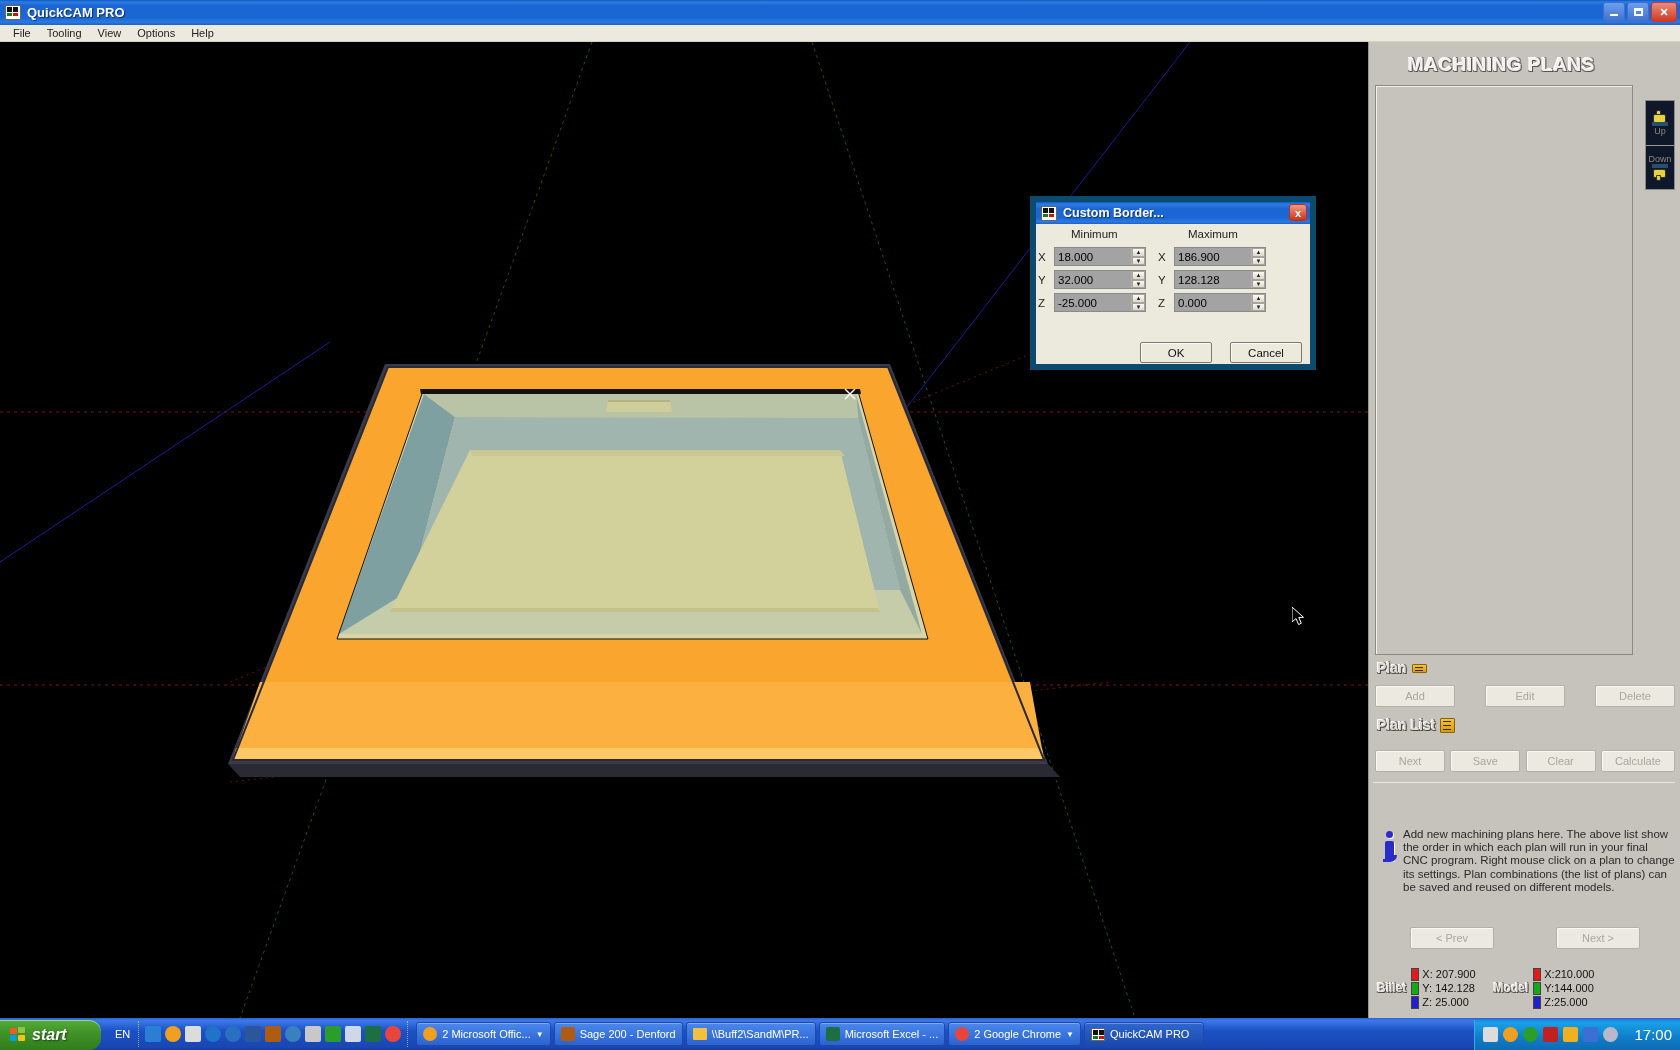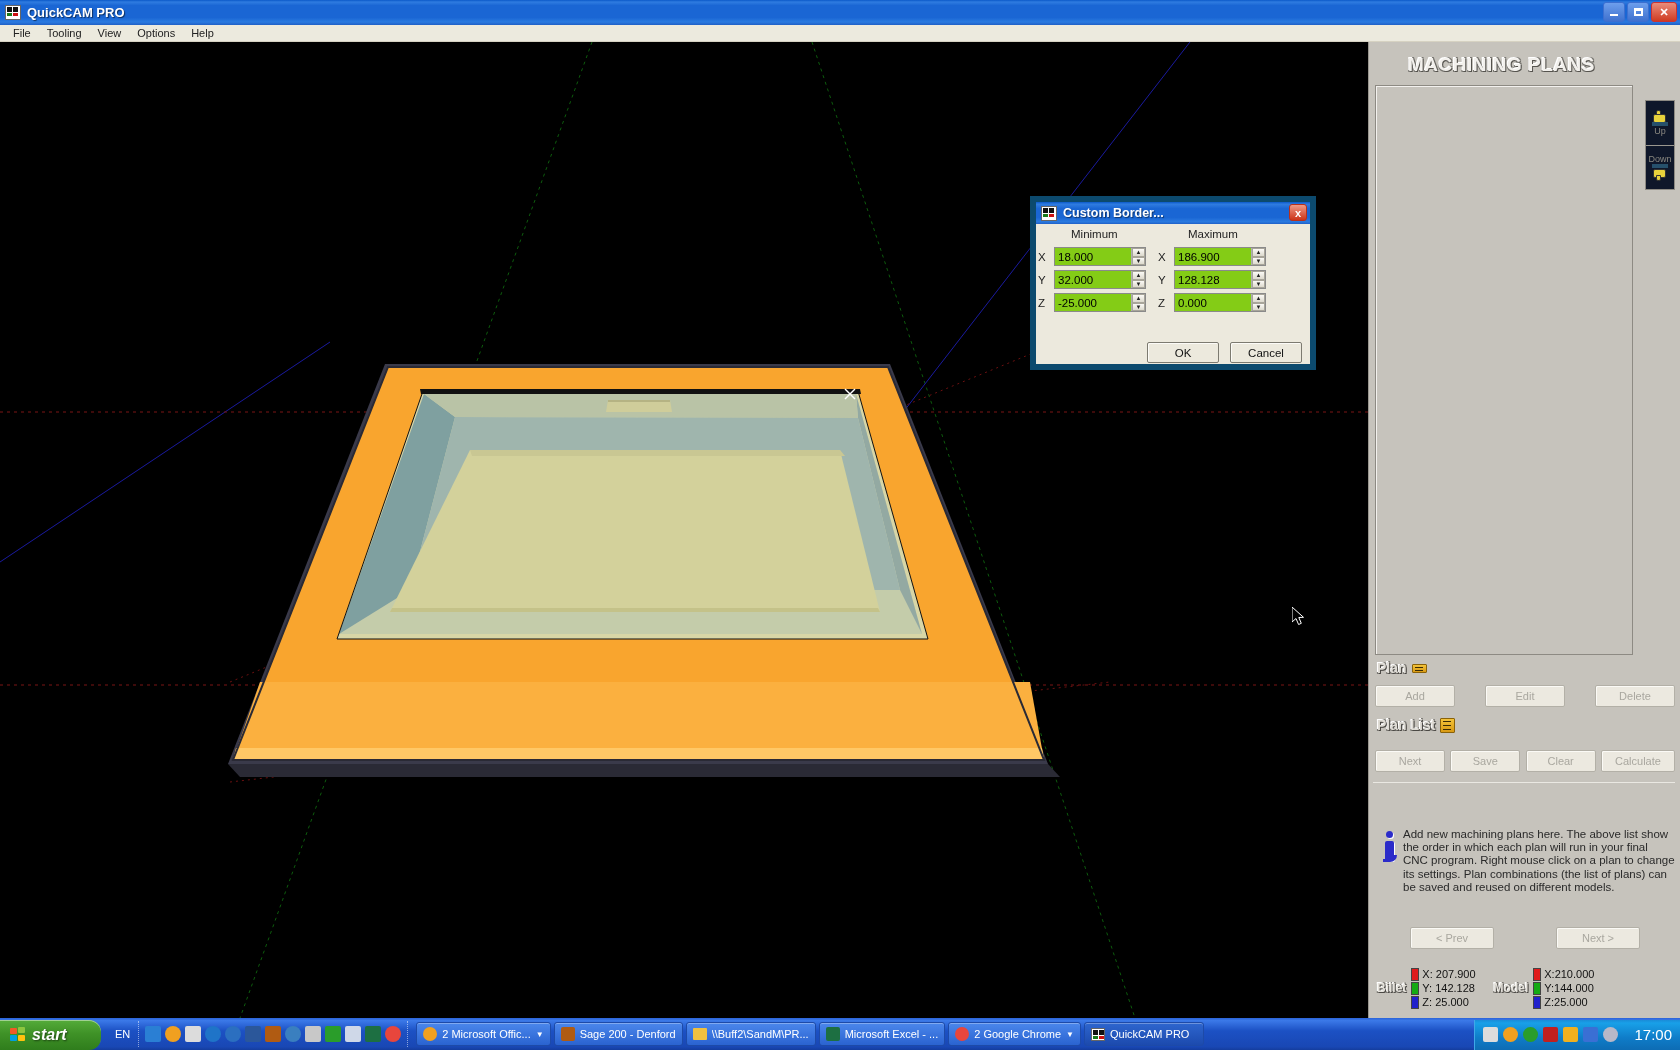--- a/index.html
+++ b/index.html
@@ -142,27 +142,27 @@
     background:linear-gradient(to bottom,#ef9a86,#cc3318); border:1px solid #b8301a;
     color:#fff; font-size:11px; font-weight:bold; display:flex; align-items:center; justify-content:center;
   }
   .dlg-body{ padding:6px 10px 0 10px; position:relative; height:152px;}
   .col-head{ position:absolute; font-size:11.5px; color:#222; }
   .fieldrow{ position:absolute; display:flex; align-items:center; gap:6px; }
   .axis-lbl{ width:10px; font-size:11.5px; color:#222; }
   .spin{ display:flex; align-items:stretch; border:1px solid #8a8a8a; background:#fff; height:19px;}
   .spin input{
     border:none; outline:none; width:76px; font-size:11.5px; padding-left:3px;
-    font-family:"Liberation Sans", sans-serif; color:#000; background:#84cc16;
+    font-family:"Liberation Sans", sans-serif; color:#000; background:#a3a3a3;
   }
   .spin .arrows{ width:14px; display:flex; flex-direction:column; border-left:1px solid #b0b0b0;
     background:#ece9dd; }
   .spin .arrows div{ flex:1; display:flex; align-items:center; justify-content:center;
     font-size:6px; color:#222; background:linear-gradient(to bottom,#fbfaf6,#dcd9cd); border:1px solid #a8a59a;}
-  .dlg-btns{ position:absolute; left:0; top:118px; width:266px; display:flex; justify-content:flex-end; gap:11px;}
+  .dlg-btns{ position:absolute; left:0; top:118px; width:266px; display:flex; justify-content:flex-end; gap:18px;}
   .dlg-btn{
     width:72px; height:21px; background:#ece9dd; border:1px solid #7c7a70; border-radius:2px;
     font-size:11.5px; color:#111; display:flex; align-items:center; justify-content:center;
     box-shadow:inset 1px 1px 0 #fcfbf7;
   }
 
   
   .taskbar{
     position:absolute; left:0; top:1018px; width:1680px; height:32px;
     background:linear-gradient(to bottom,#2a62d8 0%,#3b79e8 8%,#1c51c4 40%,#1947b4 90%,#143d9e 100%);

